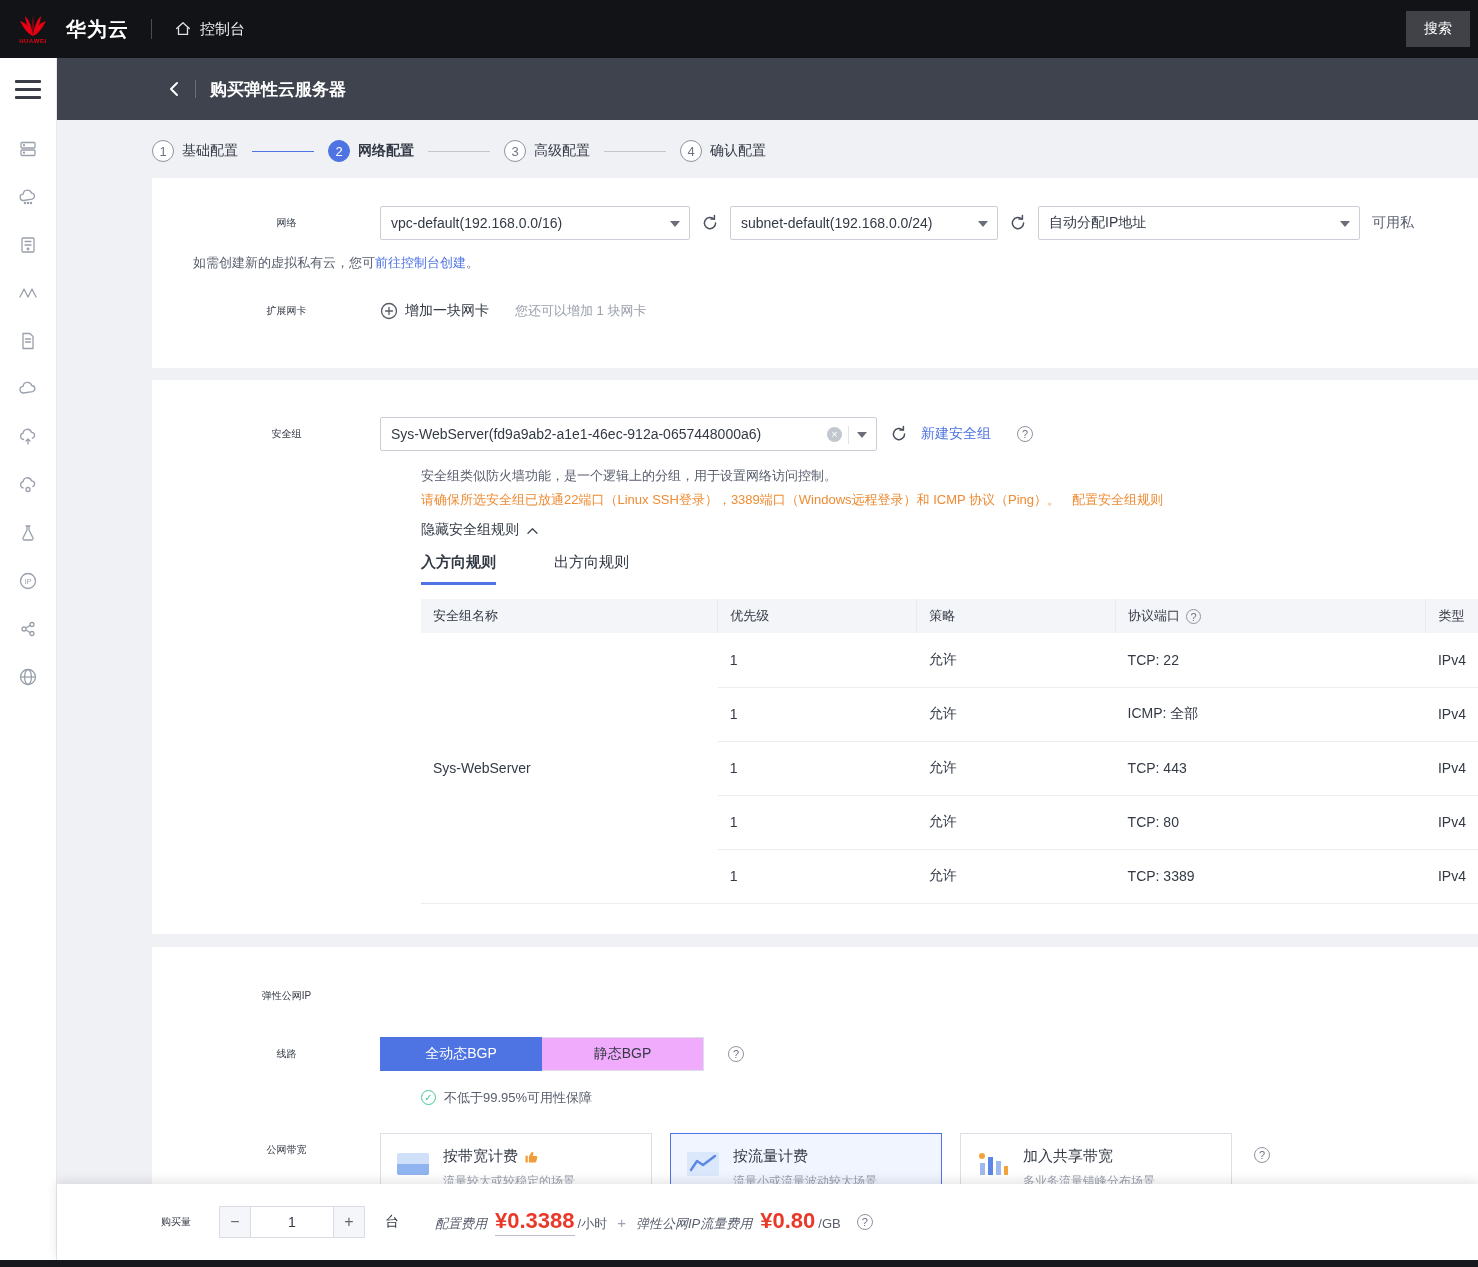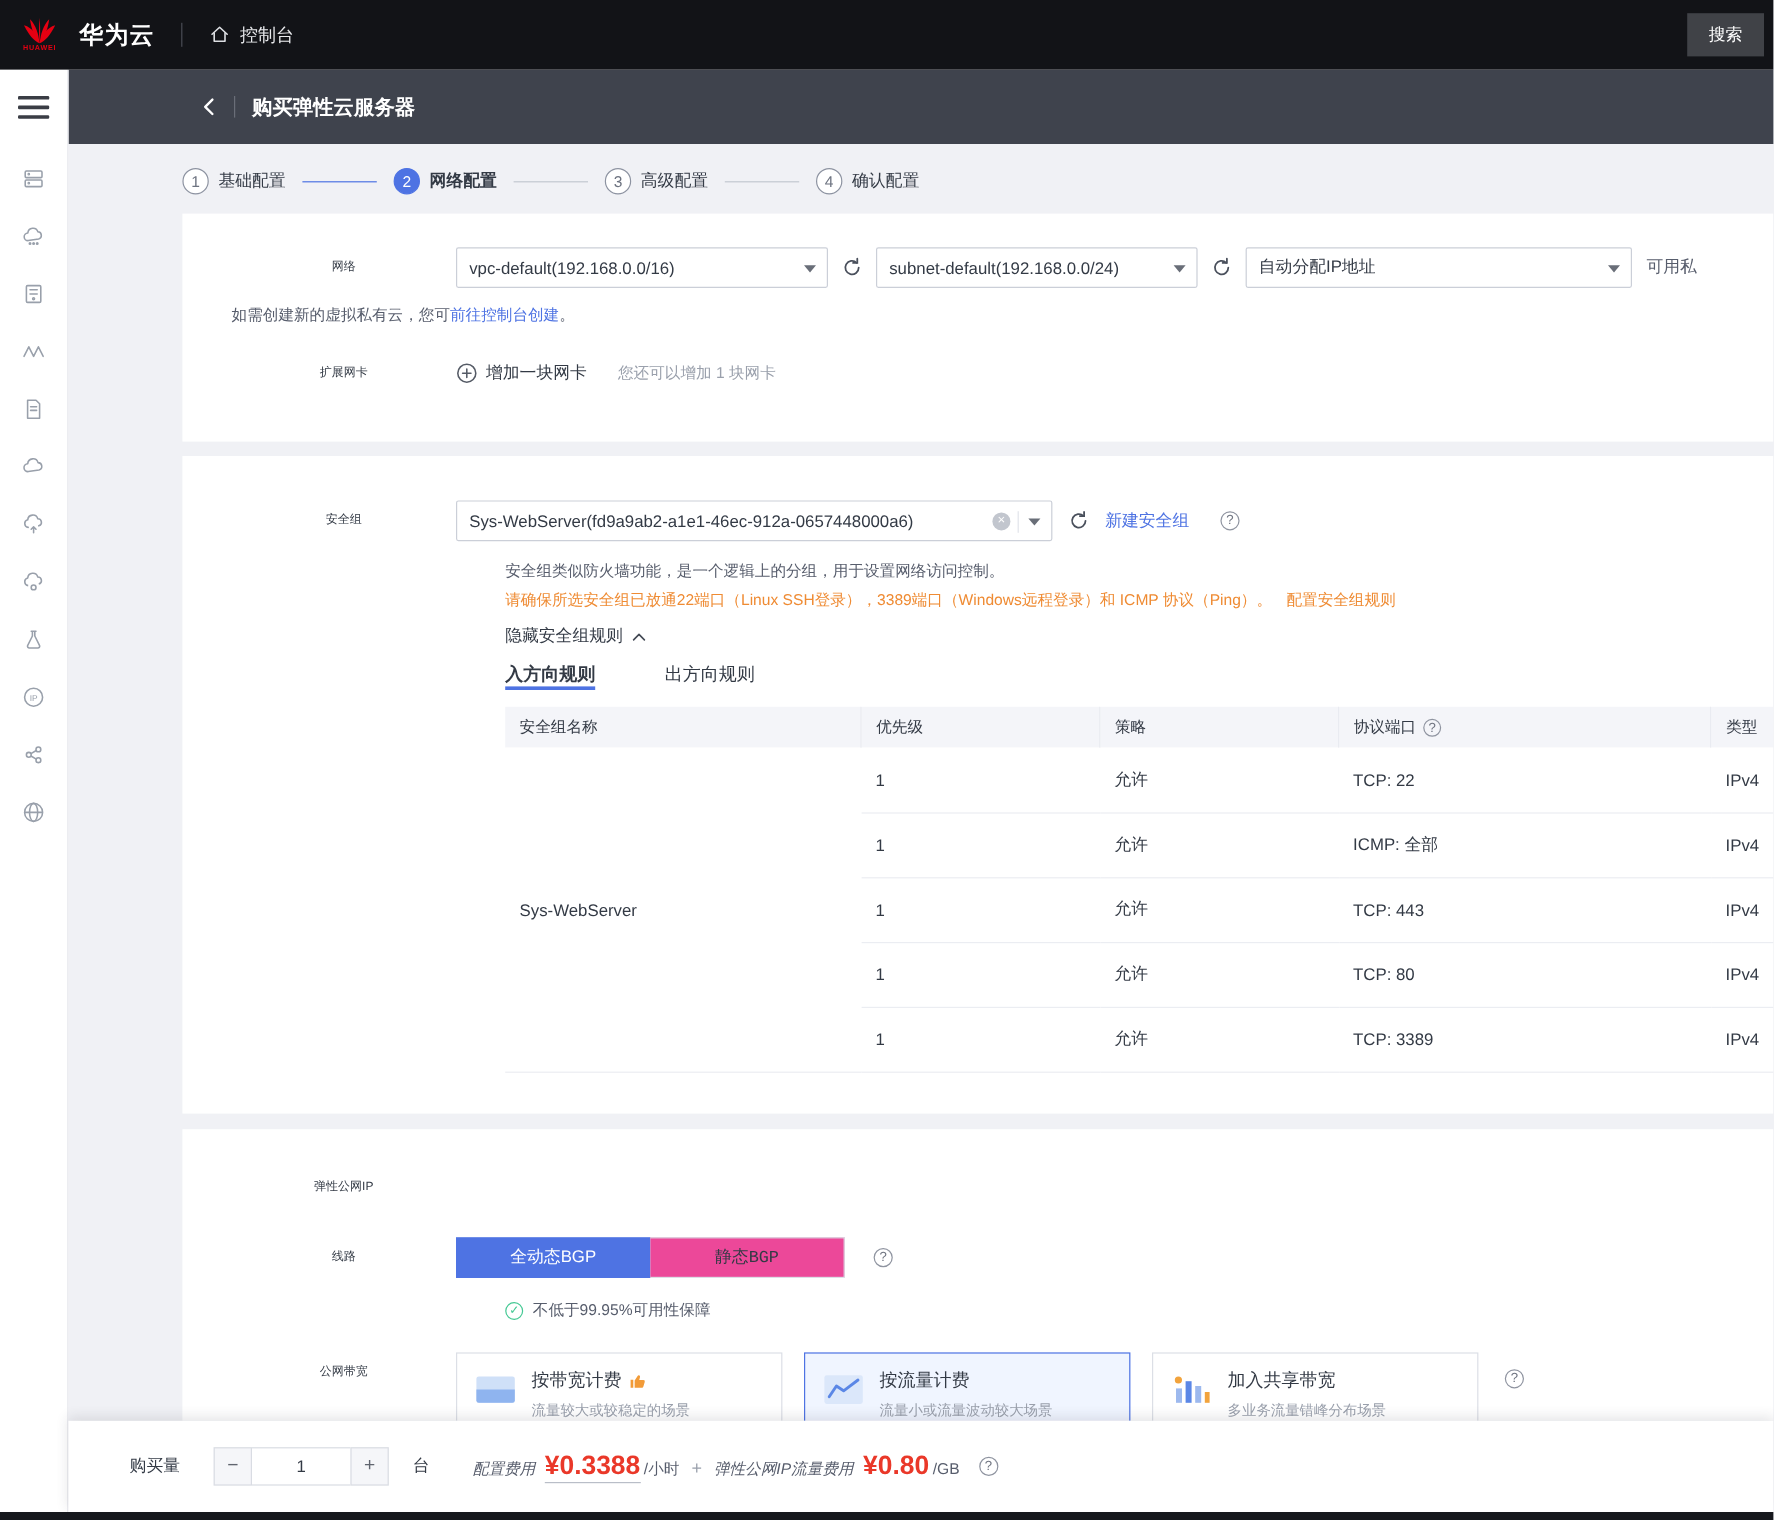--- a/index.html
+++ b/index.html
@@ -76,52 +76,52 @@
   .indent{margin-left:269px;}  
   
   .add-nic{display:flex;align-items:center;height:34px;cursor:pointer;gap:7px;font-size:14px;color:var(--txt);}
   .nic-hint{margin-left:26px;color:var(--faint);font-size:13px;line-height:34px;}
   
   .sg-desc{margin-top:16px;font-size:13px;color:var(--muted);}
   .sg-warning{margin-top:6px;font-size:13px;color:var(--orange);}
   .warn-link{margin-left:12px;color:var(--orange);cursor:pointer;}
   .hide-rules{margin-top:12px;font-size:14px;color:var(--txt);display:flex;align-items:center;gap:7px;cursor:pointer;}
   .tabs{margin-top:14px;display:flex;gap:58px;}
-  .tab{font-size:15px;color:var(--txt);padding-bottom:0;cursor:pointer;}
+  .tab{font-size:15px;color:var(--txt);padding-bottom:10px;cursor:pointer;}
   .tab.active{border-bottom:3px solid var(--accent);font-weight:bold;}
   
   table{width:calc(100% - 269px);margin:14px 0 0 269px;border-collapse:collapse;}
   th{background:#f4f5f9;height:34px;font-size:13px;color:var(--txt);font-weight:normal;text-align:left;padding:0 12px;}
   th:not(:last-child){border-right:1px solid #e9ebf1;}
   td{height:54px;padding:0 12px;font-size:14px;color:var(--txt);border-bottom:1px solid var(--line);background:#fff;}
   .group-cell{vertical-align:middle;}
   .th-flex{display:flex;align-items:center;gap:6px;}
   
   .radios{display:flex;align-items:center;height:34px;}
   .radio-opt{display:flex;align-items:center;margin-right:38px;cursor:pointer;}
   .radio-circ{width:16px;height:16px;border:1px solid #adb2bd;border-radius:50%;background:#fff;position:relative;flex:none;}
   .radio-opt.selected .radio-circ{border-color:var(--accent);}
   .radio-opt.selected .radio-circ::after{content:"";position:absolute;left:3px;top:3px;right:3px;bottom:3px;border-radius:50%;background:var(--accent);}
   .radio-lbl{margin-left:8px;font-size:14px;color:var(--txt);}
   .segmented{display:flex;border-radius:14px;}
   .seg{width:162px;height:34px;display:flex;align-items:center;justify-content:center;font-size:14px;cursor:pointer;}
   .seg.active{background:var(--accent);color:#fff;}
-  .seg.inactive{background:#ec4899;color:var(--txt);border:1px solid #dcdfe6;border-left:none;font-family:Liberation Mono, monospace;}
+  .seg.inactive{background:#f0abfc;color:var(--txt);border:1px solid #dcdfe6;border-left:none;}
   .avail{margin-top:18px;display:flex;align-items:center;gap:8px;font-size:13px;color:var(--muted);}
   .check-ic{width:15px;height:15px;border-radius:50%;border:1px solid var(--green);color:var(--green);font-size:10px;line-height:14px;text-align:center;flex:none;}
   .check-ic::after{content:"✓";}
   .bw-cards{display:flex;gap:18px;}
   .bw-card{width:272px;height:84px;border:1px solid #dcdfe6;background:#fff;padding:13px 14px;display:flex;cursor:pointer;}
   .bw-card.selected{border-color:var(--accent);background:#f0f5ff;}
   .bw-icon{width:36px;height:30px;margin:2px 12px 0 0;flex:none;}
   .bw-title{font-size:15px;color:var(--txt);display:flex;align-items:center;gap:6px;}
   .bw-desc{font-size:12px;color:var(--faint);margin-top:7px;white-space:nowrap;}
   
   .footer{position:absolute;left:57px;right:0;bottom:7px;height:76px;background:#fff;box-shadow:0 -3px 10px rgba(40,45,60,.12);display:flex;align-items:center;z-index:38;}
-  .buy-label{margin-left:51px;font-size:14px;color:var(--txt);font-family:Liberation Mono, monospace;}
+  .buy-label{margin-left:104px;font-size:10px;color:var(--txt);font-family:Liberation Mono, monospace;}
   .stepper{display:flex;margin-left:28px;}
   .step-btn{width:32px;height:32px;border:1px solid #d9dce3;background:#f5f6f9;font-size:16px;color:#60656f;display:flex;align-items:center;justify-content:center;cursor:pointer;}
   .step-btn.minus::after{content:"−";}
   .step-btn.plus-b::after{content:"+";}
   .qty-input{width:82px;height:32px;border:1px solid #d9dce3;border-left:none;border-right:none;text-align:center;font-size:14px;color:var(--txt);font-family:inherit;outline:none;}
   .unit{margin-left:20px;font-size:14px;color:var(--txt);}
   .fees{display:flex;align-items:baseline;margin-left:36px;}
   .fee-label{font-size:13px;color:var(--muted);font-style:italic;}
   .price{font-size:22px;font-weight:bold;color:var(--red);margin:0 3px 0 8px;border-bottom:1px solid #b9bec8;padding-bottom:1px;}
   .fee-unit{font-size:13px;color:var(--muted);}

